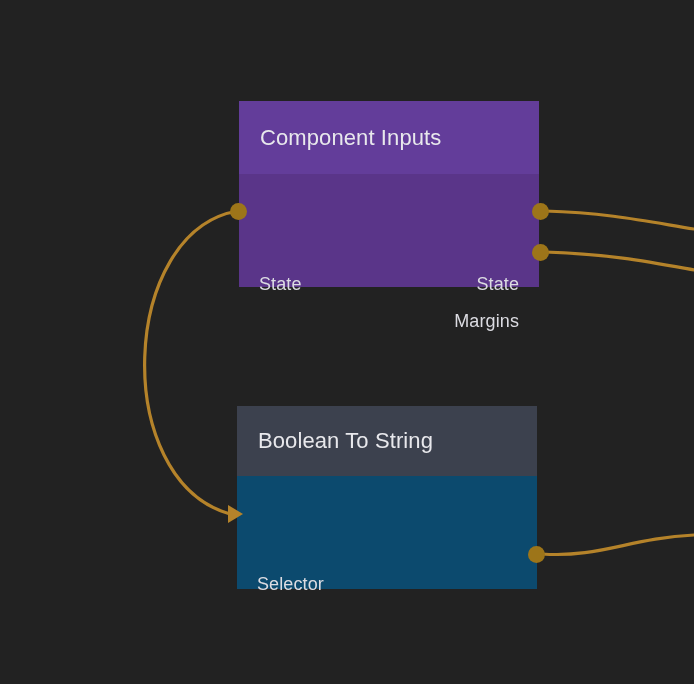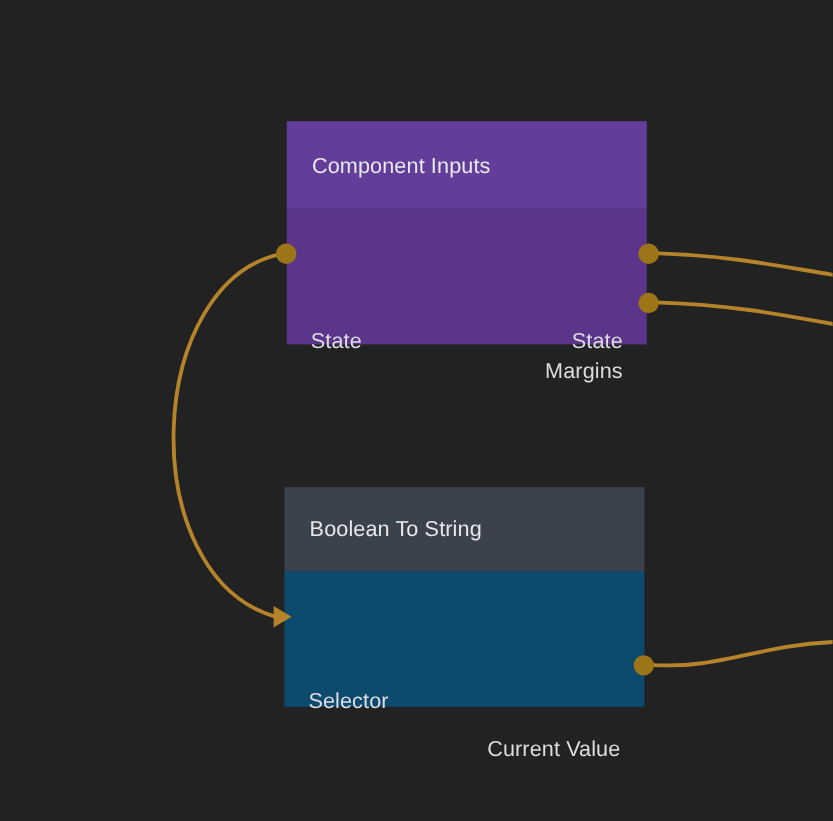--- a/index.html
+++ b/index.html
@@ -31,21 +31,21 @@
     position: absolute;
     box-sizing: border-box;
   }
   .node-header {
     box-sizing: border-box;
     width: 100%;
     display: flex;
     align-items: center;
   }
   .node-title {
-    font-size: 18px;
+    font-size: 22px;
     line-height: 1;
     color: #e8e8ec;
     letter-spacing: 0.1px;
     white-space: nowrap;
   }
   .node-body {
     position: relative;
     box-sizing: border-box;
     width: 100%;
   }
@@ -108,37 +108,34 @@
     <div class="node-header" style="height:73px; background:#633d9a; padding-left:21px;">
       <span class="node-title">Component Inputs</span>
     </div>
     <div class="node-body" style="height:113px; background:#5a3589;">
       <div class="port-row in" style="top:98px;">
         <span class="port-label">State</span>
       </div>
       <div class="port-row out" style="top:98px;">
         <span class="port-label">State</span>
       </div>
-      <div class="port-row out" style="top:123px;">
+      <div class="port-row out" style="top:135px;">
         <span class="port-label">Margins</span>
       </div>
     </div>
   </div>
 
   <div class="node" style="left:237px; top:406px; width:300px; height:183px;">
     <div class="node-header" style="height:70px; background:#3c414e; padding-left:21px;">
       <span class="node-title">Boolean To String</span>
     </div>
     <div class="node-body" style="height:113px; background:#0c4a6e;">
       <div class="port-row in" style="top:96px;">
         <span class="port-label">Selector</span>
       </div>
-      <div class="port-row out" style="top:136px;">
-        <span class="port-label">Current Value</span>
-      </div>
     </div>
   </div>
 
   <span class="port-dot" style="left:230px; top:203px;"></span>
   <span class="port-dot" style="left:532px; top:203px;"></span>
   <span class="port-dot" style="left:532px; top:244px;"></span>
   <span class="port-arrow" style="left:228px; top:505px;"></span>
   <span class="port-dot" style="left:528px; top:546px;"></span>
 
 </div>

